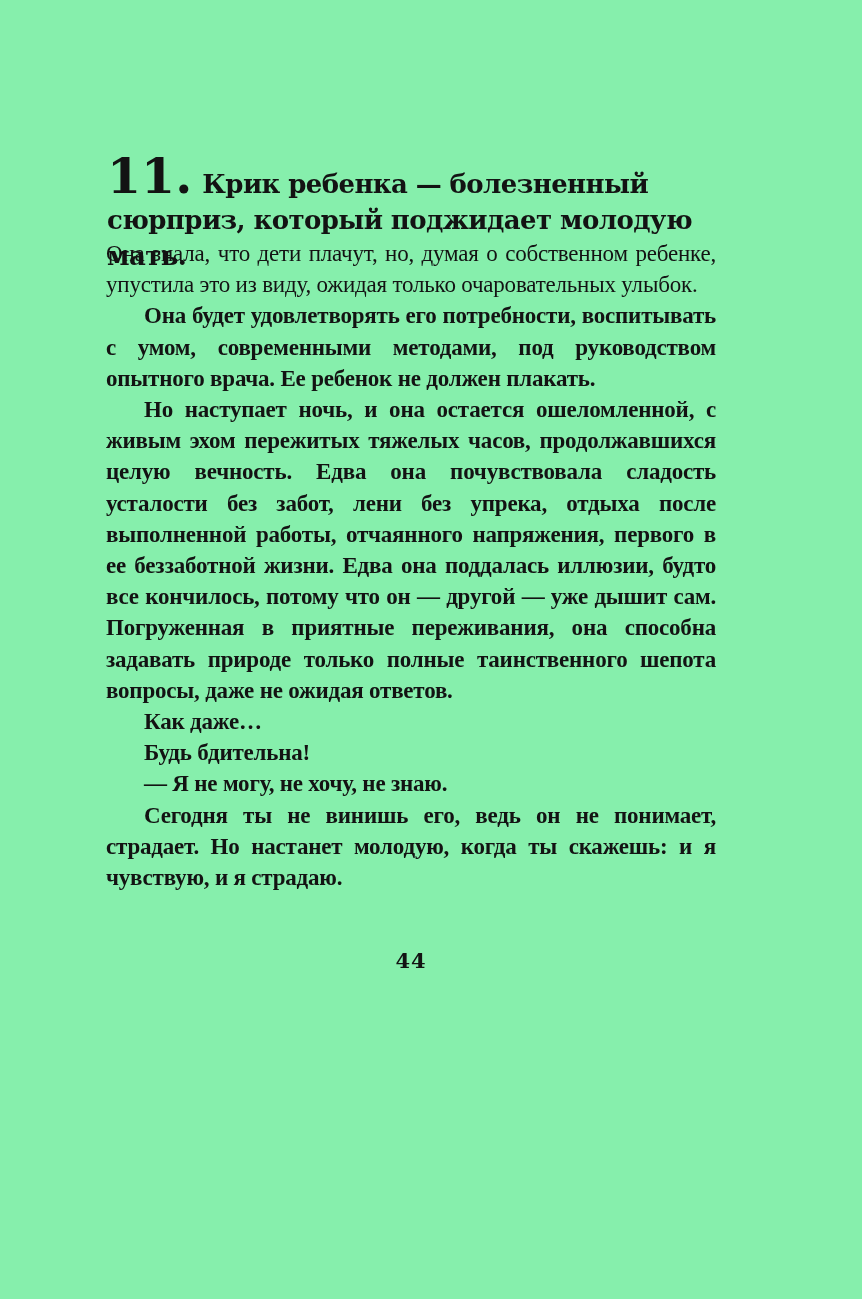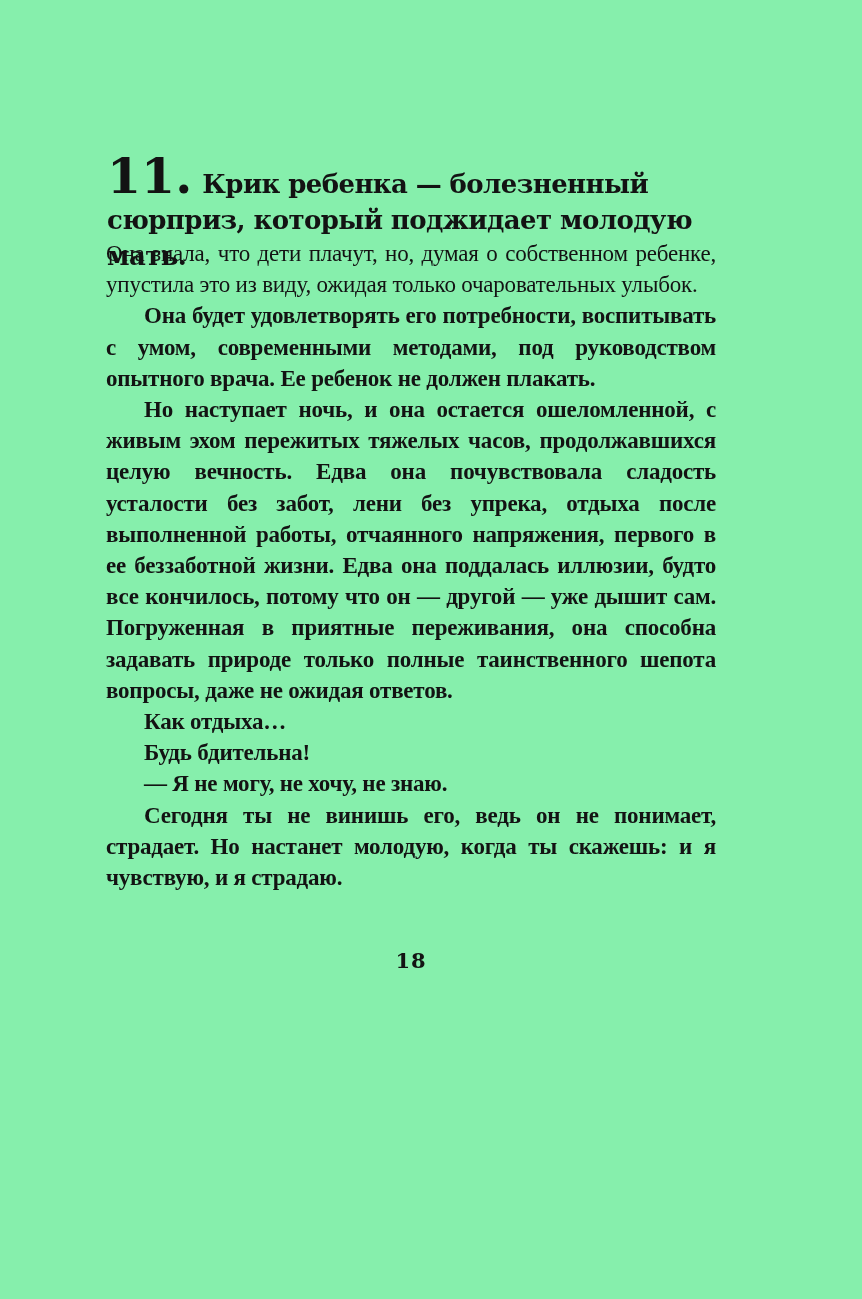--- a/index.html
+++ b/index.html
@@ -69,21 +69,21 @@
 <body>
 
 <div class="page">
 
   <h1 class="heading"><span class="heading-number">11.</span><span>Крик ребенка — болезненный сюрприз, который поджидает молодую мать.</span></h1>
 
   <div class="body-col">
     <p>Она знала, что дети плачут, но, думая о собственном ребенке, упустила это из виду, ожидая только очаровательных улыбок.</p>
     <p class="indent">Она будет удовлетворять его потребности, воспитывать с умом, современными методами, под руководством опытного врача. Ее ребенок не должен плакать.</p>
     <p class="indent">Но наступает ночь, и она остается ошеломленной, с живым эхом пережитых тяжелых часов, продолжавшихся целую вечность. Едва она почувствовала сладость усталости без забот, лени без упрека, отдыха после выполненной работы, отчаянного напряжения, первого в ее беззаботной жизни. Едва она поддалась иллюзии, будто все кончилось, потому что он — другой — уже дышит сам. Погруженная в приятные переживания, она способна задавать природе только полные таинственного шепота вопросы, даже не ожидая ответов.</p>
-    <p class="indent">Как отдыха…</p>
+    <p class="indent">Как даже…</p>
     <p class="indent">Будь бдительна!</p>
     <p class="indent">— Я не могу, не хочу, не знаю.</p>
     <p class="indent">Сегодня ты не винишь его, ведь он не понимает, страдает. Но настанет молодую, когда ты скажешь: и я чувствую, и я страдаю.</p>
 
-    <div class="page-number">18</div>
+    <div class="page-number">44</div>
   </div>
 
 </div>
 
 </body></html>

